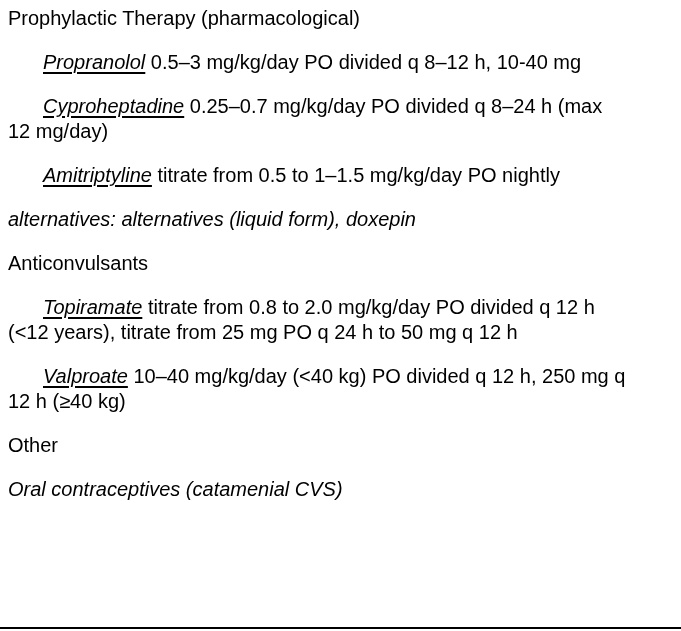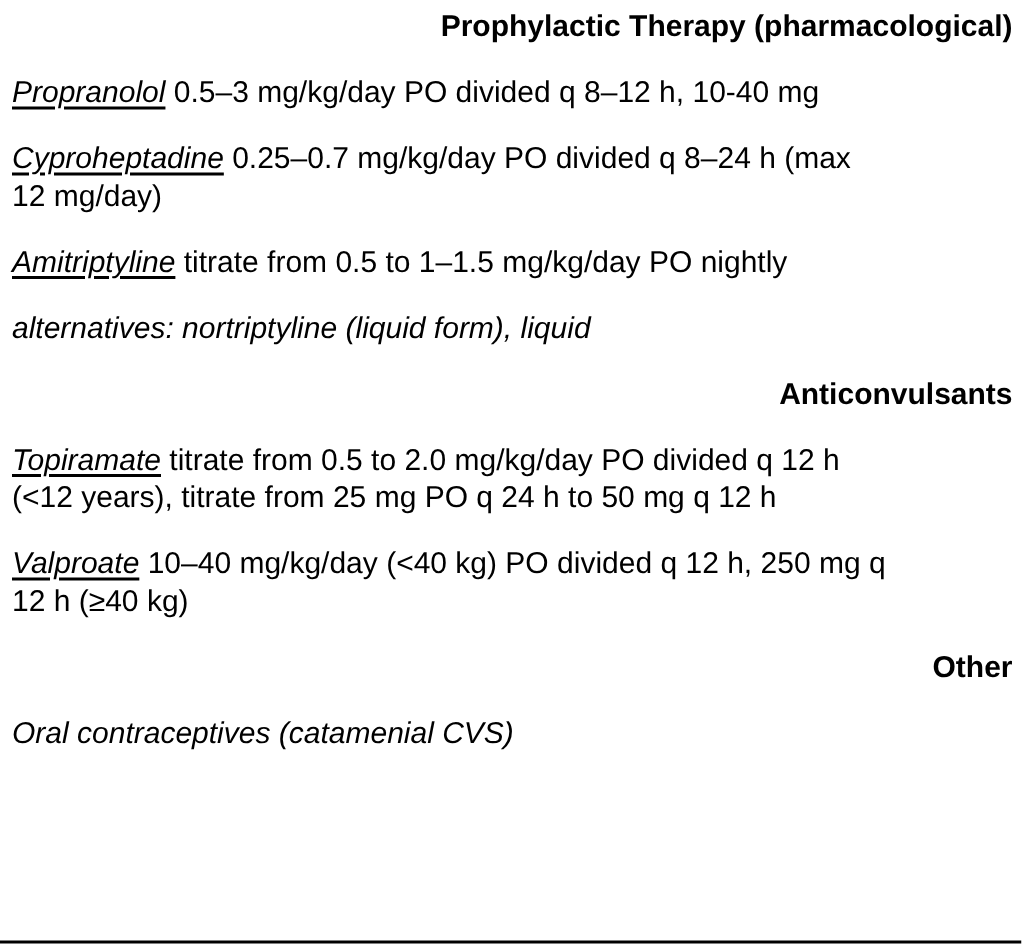--- a/index.html
+++ b/index.html
@@ -9,30 +9,30 @@
     background: #ffffff;
     color: #000000;
     overflow: hidden;
     position: relative;
     font-family: "Liberation Sans", "DejaVu Sans", sans-serif;
     font-size: 20px;
     line-height: 25px;
   }
   .page { padding: 6px 6px 0 8px; }
   .heading {
-    font-weight: bold;
+    font-weight: normal;
     margin: 0 0 19px 0;
-    text-align: right;
   }
   p { margin: 0 0 19px 0; }
   .drug {
     font-style: italic;
     text-decoration: underline;
     text-decoration-thickness: 1.5px;
     text-underline-offset: 3px;
+    margin-left: 35px;
   }
   .italic { font-style: italic; }
   .bottom-rule {
     position: absolute;
     left: 0;
     width: 681px;
     top: 627px;
     height: 2px;
     background: #000000;
   }
@@ -44,25 +44,25 @@
 
   <div class="heading">Prophylactic Therapy (pharmacological)</div>
 
   <p><span class="drug">Propranolol</span><span> 0.5–3 mg/kg/day PO divided q 8–12 h, 10-40 mg</span><br></p>
 
   <p><span class="drug">Cyproheptadine</span><span> 0.25–0.7 mg/kg/day PO divided q 8–24 h (max</span><br><span>12 mg/day)</span></p>
 
 
   <p><span class="drug">Amitriptyline</span><span> titrate from 0.5 to 1–1.5 mg/kg/day PO nightly</span></p>
 
-  <p class="italic">alternatives: nortriptyline (liquid form), liquid</p>
+  <p class="italic">alternatives: alternatives (liquid form), doxepin</p>
 
   <div class="heading">Anticonvulsants</div>
 
-  <p><span class="drug">Topiramate</span><span> titrate from 0.5 to 2.0 mg/kg/day PO divided q 12 h</span><br><span>(&lt;12 years), titrate from 25 mg PO q 24 h to 50 mg q 12 h</span><br></p>
+  <p><span class="drug">Topiramate</span><span> titrate from 0.8 to 2.0 mg/kg/day PO divided q 12 h</span><br><span>(&lt;12 years), titrate from 25 mg PO q 24 h to 50 mg q 12 h</span><br></p>
 
   <p><span class="drug">Valproate</span><span> 10–40 mg/kg/day (&lt;40 kg) PO divided q 12 h, 250 mg q</span><br><span>12 h (≥40 kg)</span></p>
 
   <div class="heading">Other</div>
 
   <p class="italic">Oral contraceptives (catamenial CVS)</p>
 
 </div>
 
 <div class="bottom-rule"></div>

